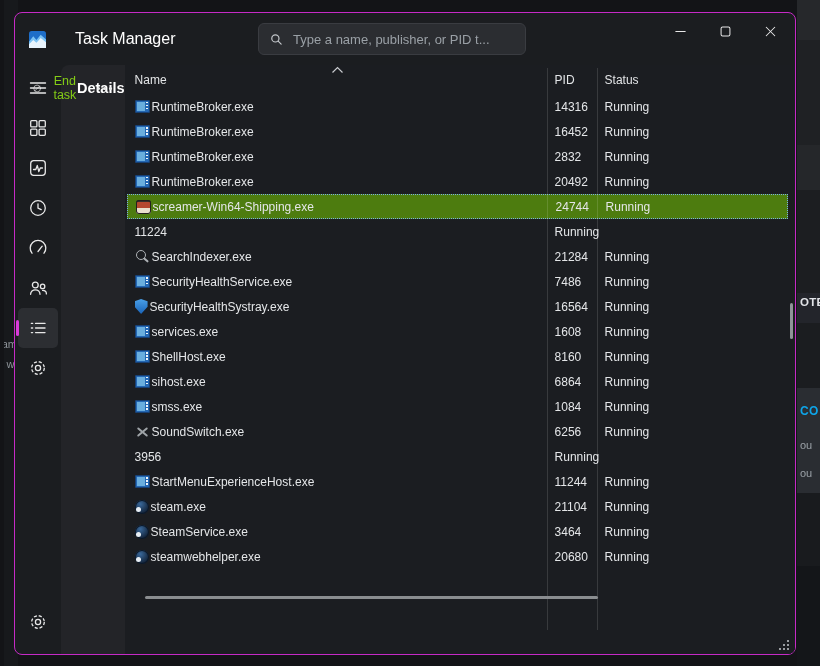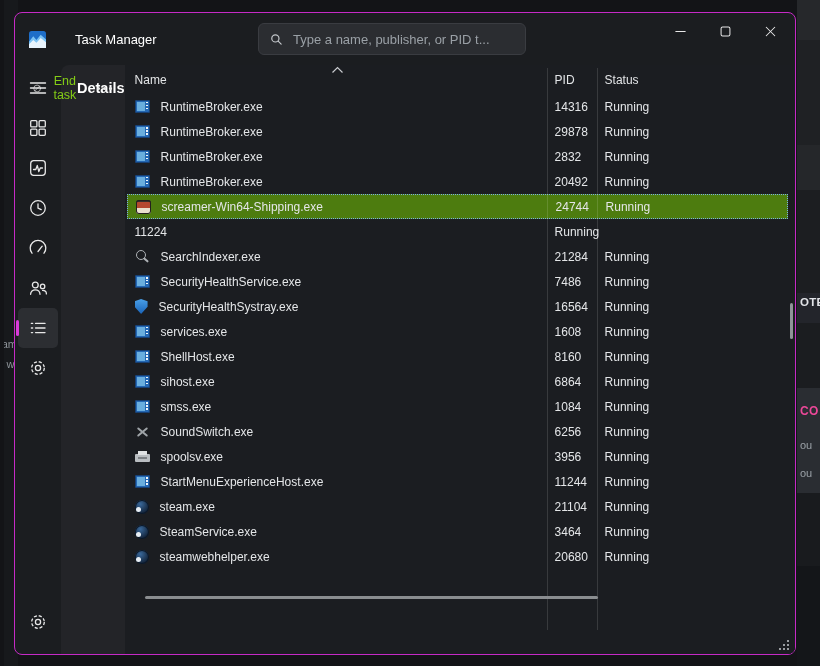--- a/index.html
+++ b/index.html
@@ -15,34 +15,34 @@
   .frag-am { top:338px; } .frag-wi { top:358px; }
   .bg-right { position:absolute; left:797px; top:0; width:23px; height:666px; background:#1b1d20; overflow:hidden; }
   .bg-right .band { position:absolute; left:0; width:23px; }
   .b1{top:0;height:40px;background:#26282b} .b2{top:40px;height:105px;background:#1f2124}
   .b3{top:145px;height:45px;background:#25272a} .b4{top:190px;height:103px;background:#1c1e21}
   .b5{top:293px;height:30px;background:#23252b} .b6{top:323px;height:65px;background:#1b1d20}
   .b7{top:388px;height:105px;background:#2a2d32} .b8{top:493px;height:73px;background:#191b1e}
   .b9{top:566px;height:100px;background:#141619}
   .bg-right .frag { position:absolute; left:3px; white-space:nowrap; }
   .frag-ote{top:296px;font-size:11.5px;font-weight:700;color:#e2e4e8;letter-spacing:.3px}
-  .frag-co {top:404px;font-size:12px;font-weight:700;color:#ec4899;letter-spacing:.3px}
+  .frag-co {top:404px;font-size:12px;font-weight:700;color:#0ea5e9;letter-spacing:.3px}
   .frag-ou1{top:439px;font-size:11px;color:#9aa0a6}
   .frag-ou2{top:467px;font-size:11px;color:#9aa0a6}
 
   
   .window {
     position:absolute; left:14px; top:12px; width:782px; height:643px;
     background:#1b1d20; border:1px solid #c62ac6; border-radius:8px;
     overflow:hidden; display:flex; flex-direction:column;
   }
   
   .titlebar { height:52px; flex:none; display:flex; align-items:center; position:relative; }
   .applogo { width:17px; height:17px; margin-left:14px; flex:none; }
-  .app-title { margin-left:29px; font-size:13px; color:#fff; }
+  .app-title { margin-left:29px; font-size:16px; color:#fff; }
   .searchbox {
     position:absolute; left:243px; top:10px; width:268px; height:32px;
     background:#2b2d31; border:1px solid #3a3c41; border-radius:6px;
     display:flex; align-items:center; padding:0 10px; gap:9px;
   }
   .searchbox svg { flex:none; }
   .searchbox input {
     flex:1; background:transparent; border:none; outline:none;
     font:13px "Liberation Sans","DejaVu Sans",sans-serif; color:#e8e8e8; min-width:0;
   }
@@ -73,21 +73,21 @@
   
   .table { flex:1; background:#1b1d21; position:relative; font-size:12px; }
   .thead { position:absolute; left:2px; right:7px; top:0; height:29px; display:grid; grid-template-columns:420px 50px 1fr; align-items:center; color:#e3e5e7; }
   .th { padding-left:8px; height:100%; display:flex; align-items:center; }
   .sort-caret { position:absolute; left:206px; top:1px; }
   .col-div { position:absolute; top:3px; bottom:24px; width:1px; background:rgba(255,255,255,.13); pointer-events:none; z-index:3; }
   .cd1 { left:422px; } .cd2 { left:472px; }
   .rows { position:absolute; left:2px; right:7px; top:29px; }
   .row { height:25px; display:grid; grid-template-columns:420px 50px 1fr; align-items:center; color:#e4e6e8; }
   .row.selected { background:#4d7c0f; border:1px dotted #79afe3; }
-  .cell-name { display:flex; align-items:center; gap:11px; padding-left:8px; overflow:hidden; white-space:nowrap; }
+  .cell-name { display:flex; align-items:center; gap:2px; padding-left:8px; overflow:hidden; white-space:nowrap; }
   .cell { padding-left:8px; white-space:nowrap; }
   .vscroll { position:absolute; right:2px; top:238px; width:3px; height:36px; background:#8f9398; border-radius:2px; z-index:4; }
   .hscroll { position:absolute; left:20px; top:531px; width:453px; height:3px; background:#8a8d90; border-radius:2px; z-index:4; }
   .grip { position:absolute; right:5px; bottom:4px; width:11px; height:11px; z-index:4; }
   .grip::before { content:""; position:absolute; left:0; bottom:0; width:2px; height:2px; background:#9a9da1;
     box-shadow:4px 0 #9a9da1, 8px 0 #9a9da1, 4px -4px #9a9da1, 8px -4px #9a9da1, 8px -8px #9a9da1; }
 
   
   .ric { width:15px; height:13px; flex:none; border-radius:2px; position:relative; }
   .ic-app { background:#2468b4; box-shadow:inset 0 0 0 1px #173f73; }
@@ -331,21 +331,21 @@
               </div>
               <div class="cell">14316</div>
               <div class="cell">Running</div>
             </div>
 
             <div class="row">
               <div class="cell-name">
                 <span class="ric ic-app"></span>
                 <span>RuntimeBroker.exe</span>
               </div>
-              <div class="cell">29878</div>
+              <div class="cell">16452</div>
               <div class="cell">Running</div>
             </div>
 
             <div class="row">
               <div class="cell-name">
                 <span class="ric ic-app"></span>
                 <span>RuntimeBroker.exe</span>
               </div>
               <div class="cell">2832</div>
               <div class="cell">Running</div>
@@ -441,24 +441,20 @@
             <div class="row">
               <div class="cell-name">
                 <span class="ric ic-sound"></span>
                 <span>SoundSwitch.exe</span>
               </div>
               <div class="cell">6256</div>
               <div class="cell">Running</div>
             </div>
 
             <div class="row">
-              <div class="cell-name">
-                <span class="ric ic-printer"></span>
-                <span>spoolsv.exe</span>
-              </div>
               <div class="cell">3956</div>
               <div class="cell">Running</div>
             </div>
 
             <div class="row">
               <div class="cell-name">
                 <span class="ric ic-app"></span>
                 <span>StartMenuExperienceHost.exe</span>
               </div>
               <div class="cell">11244</div>

